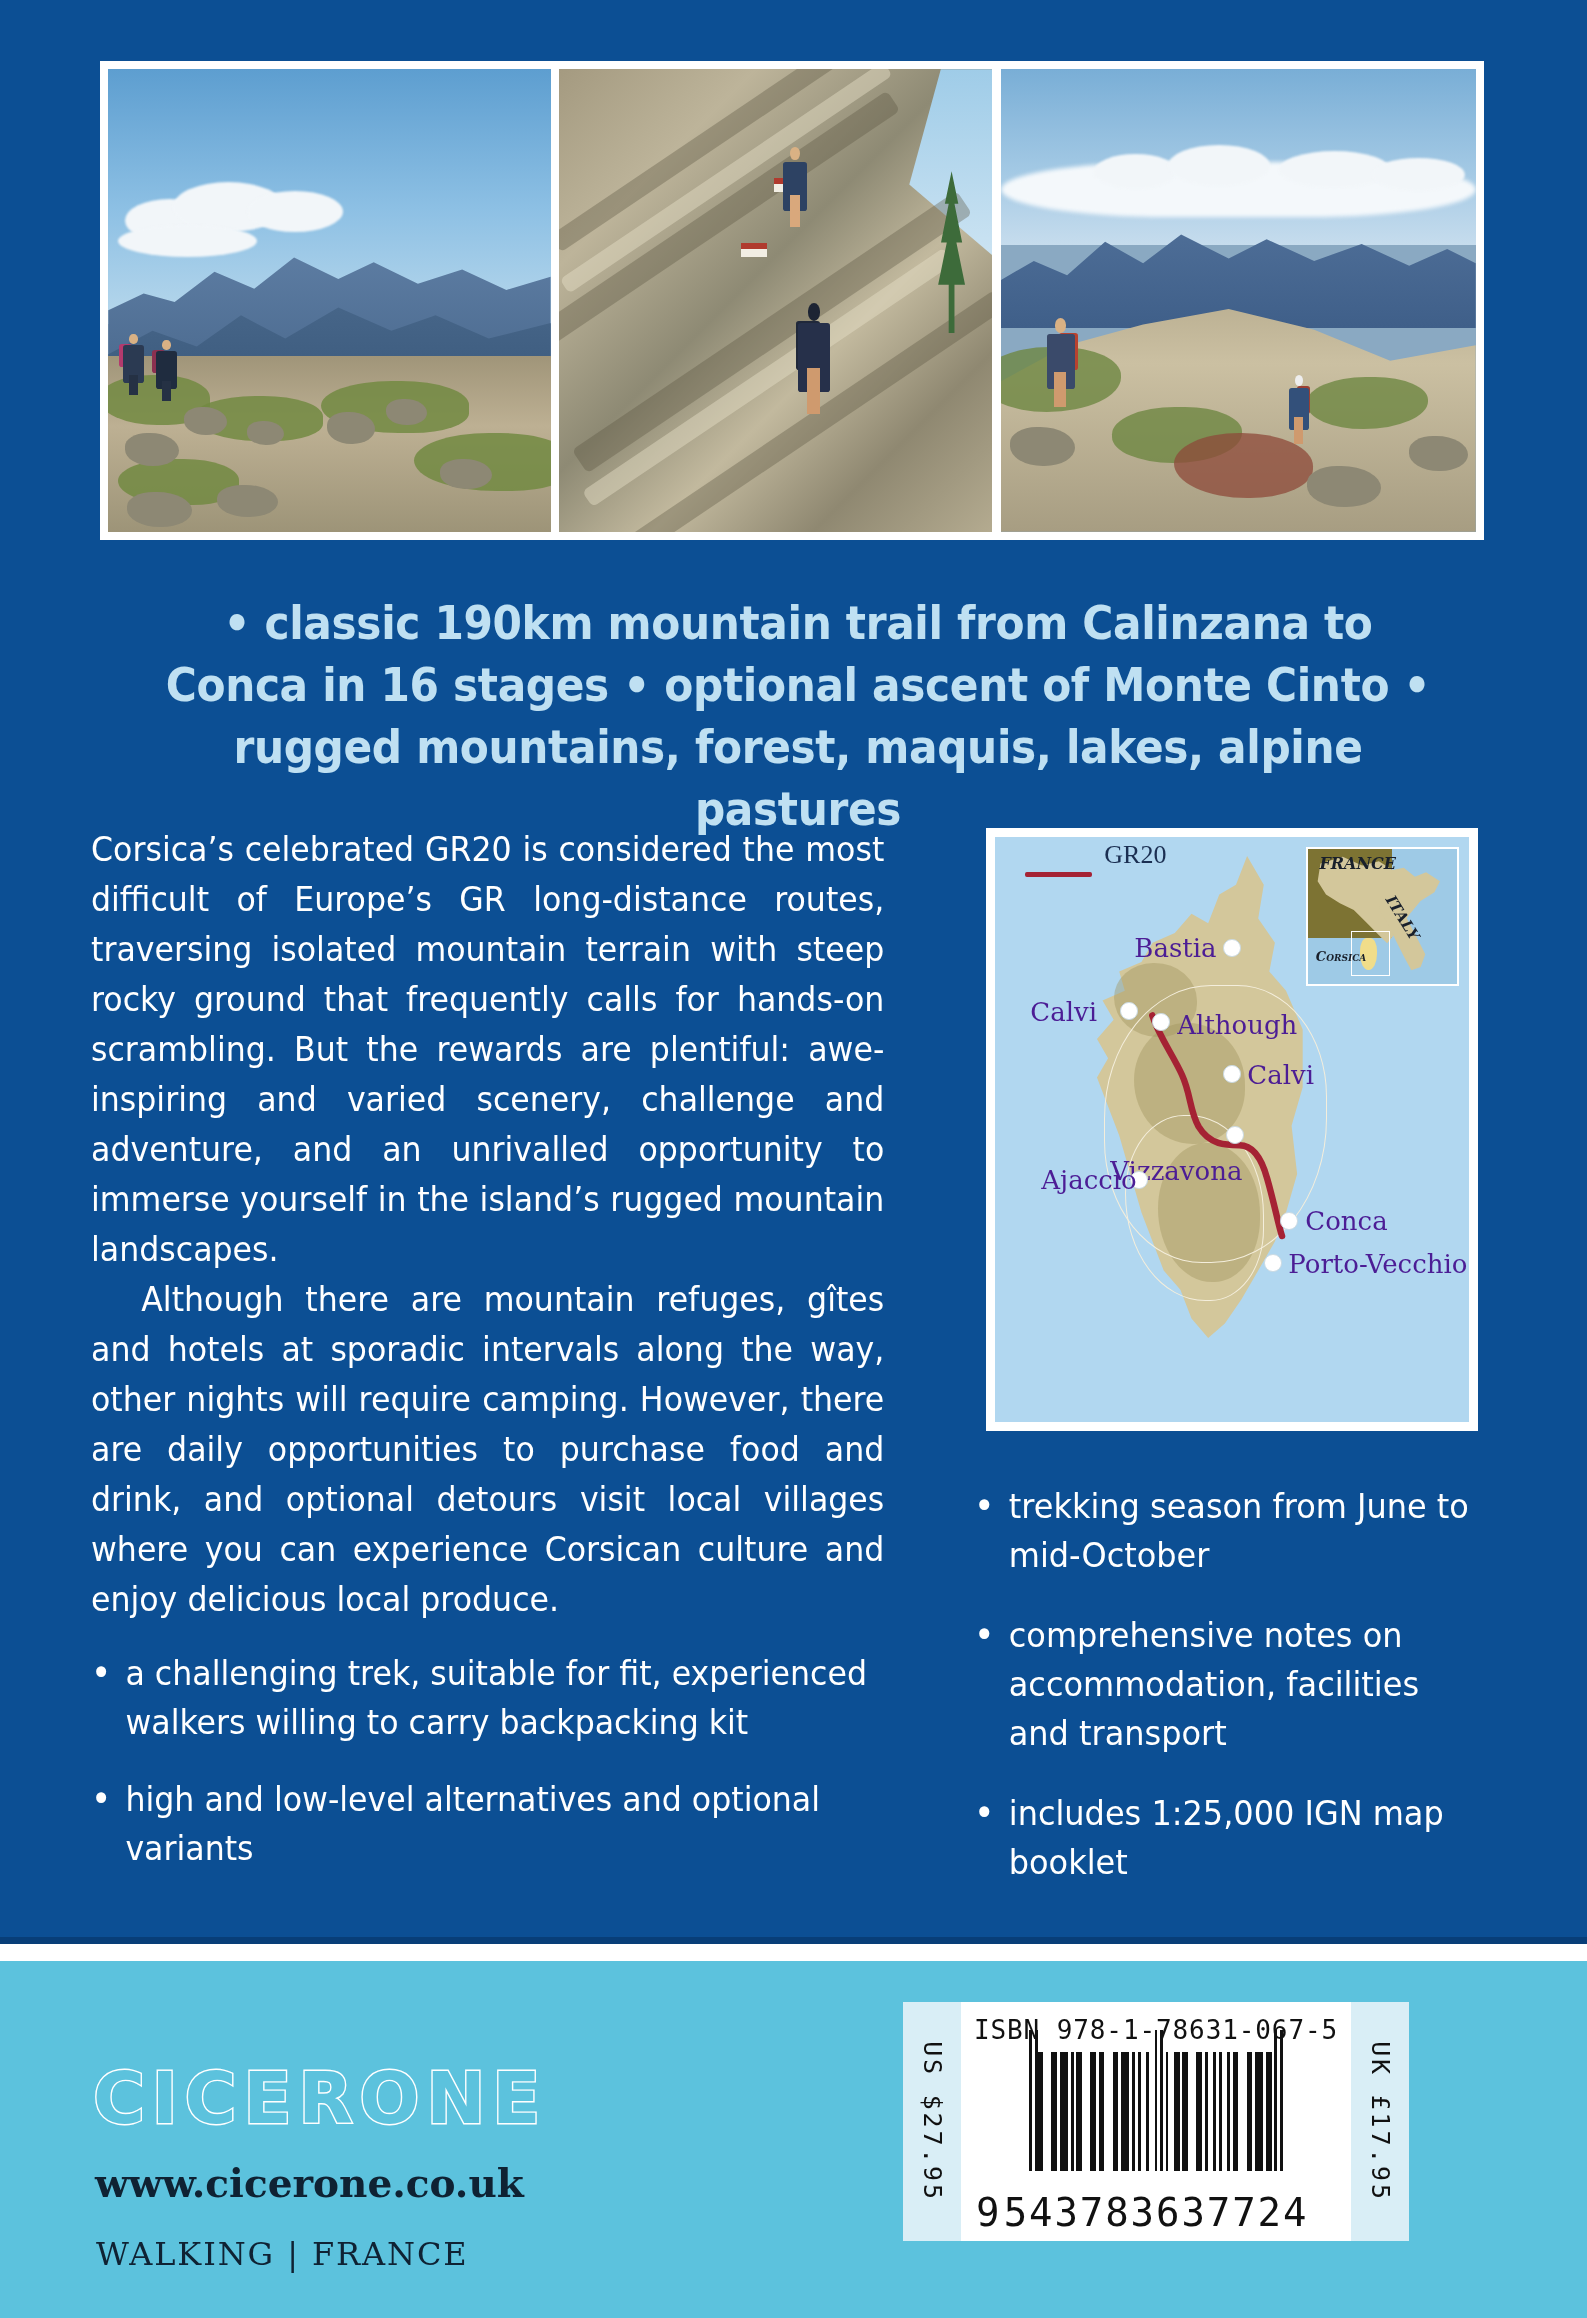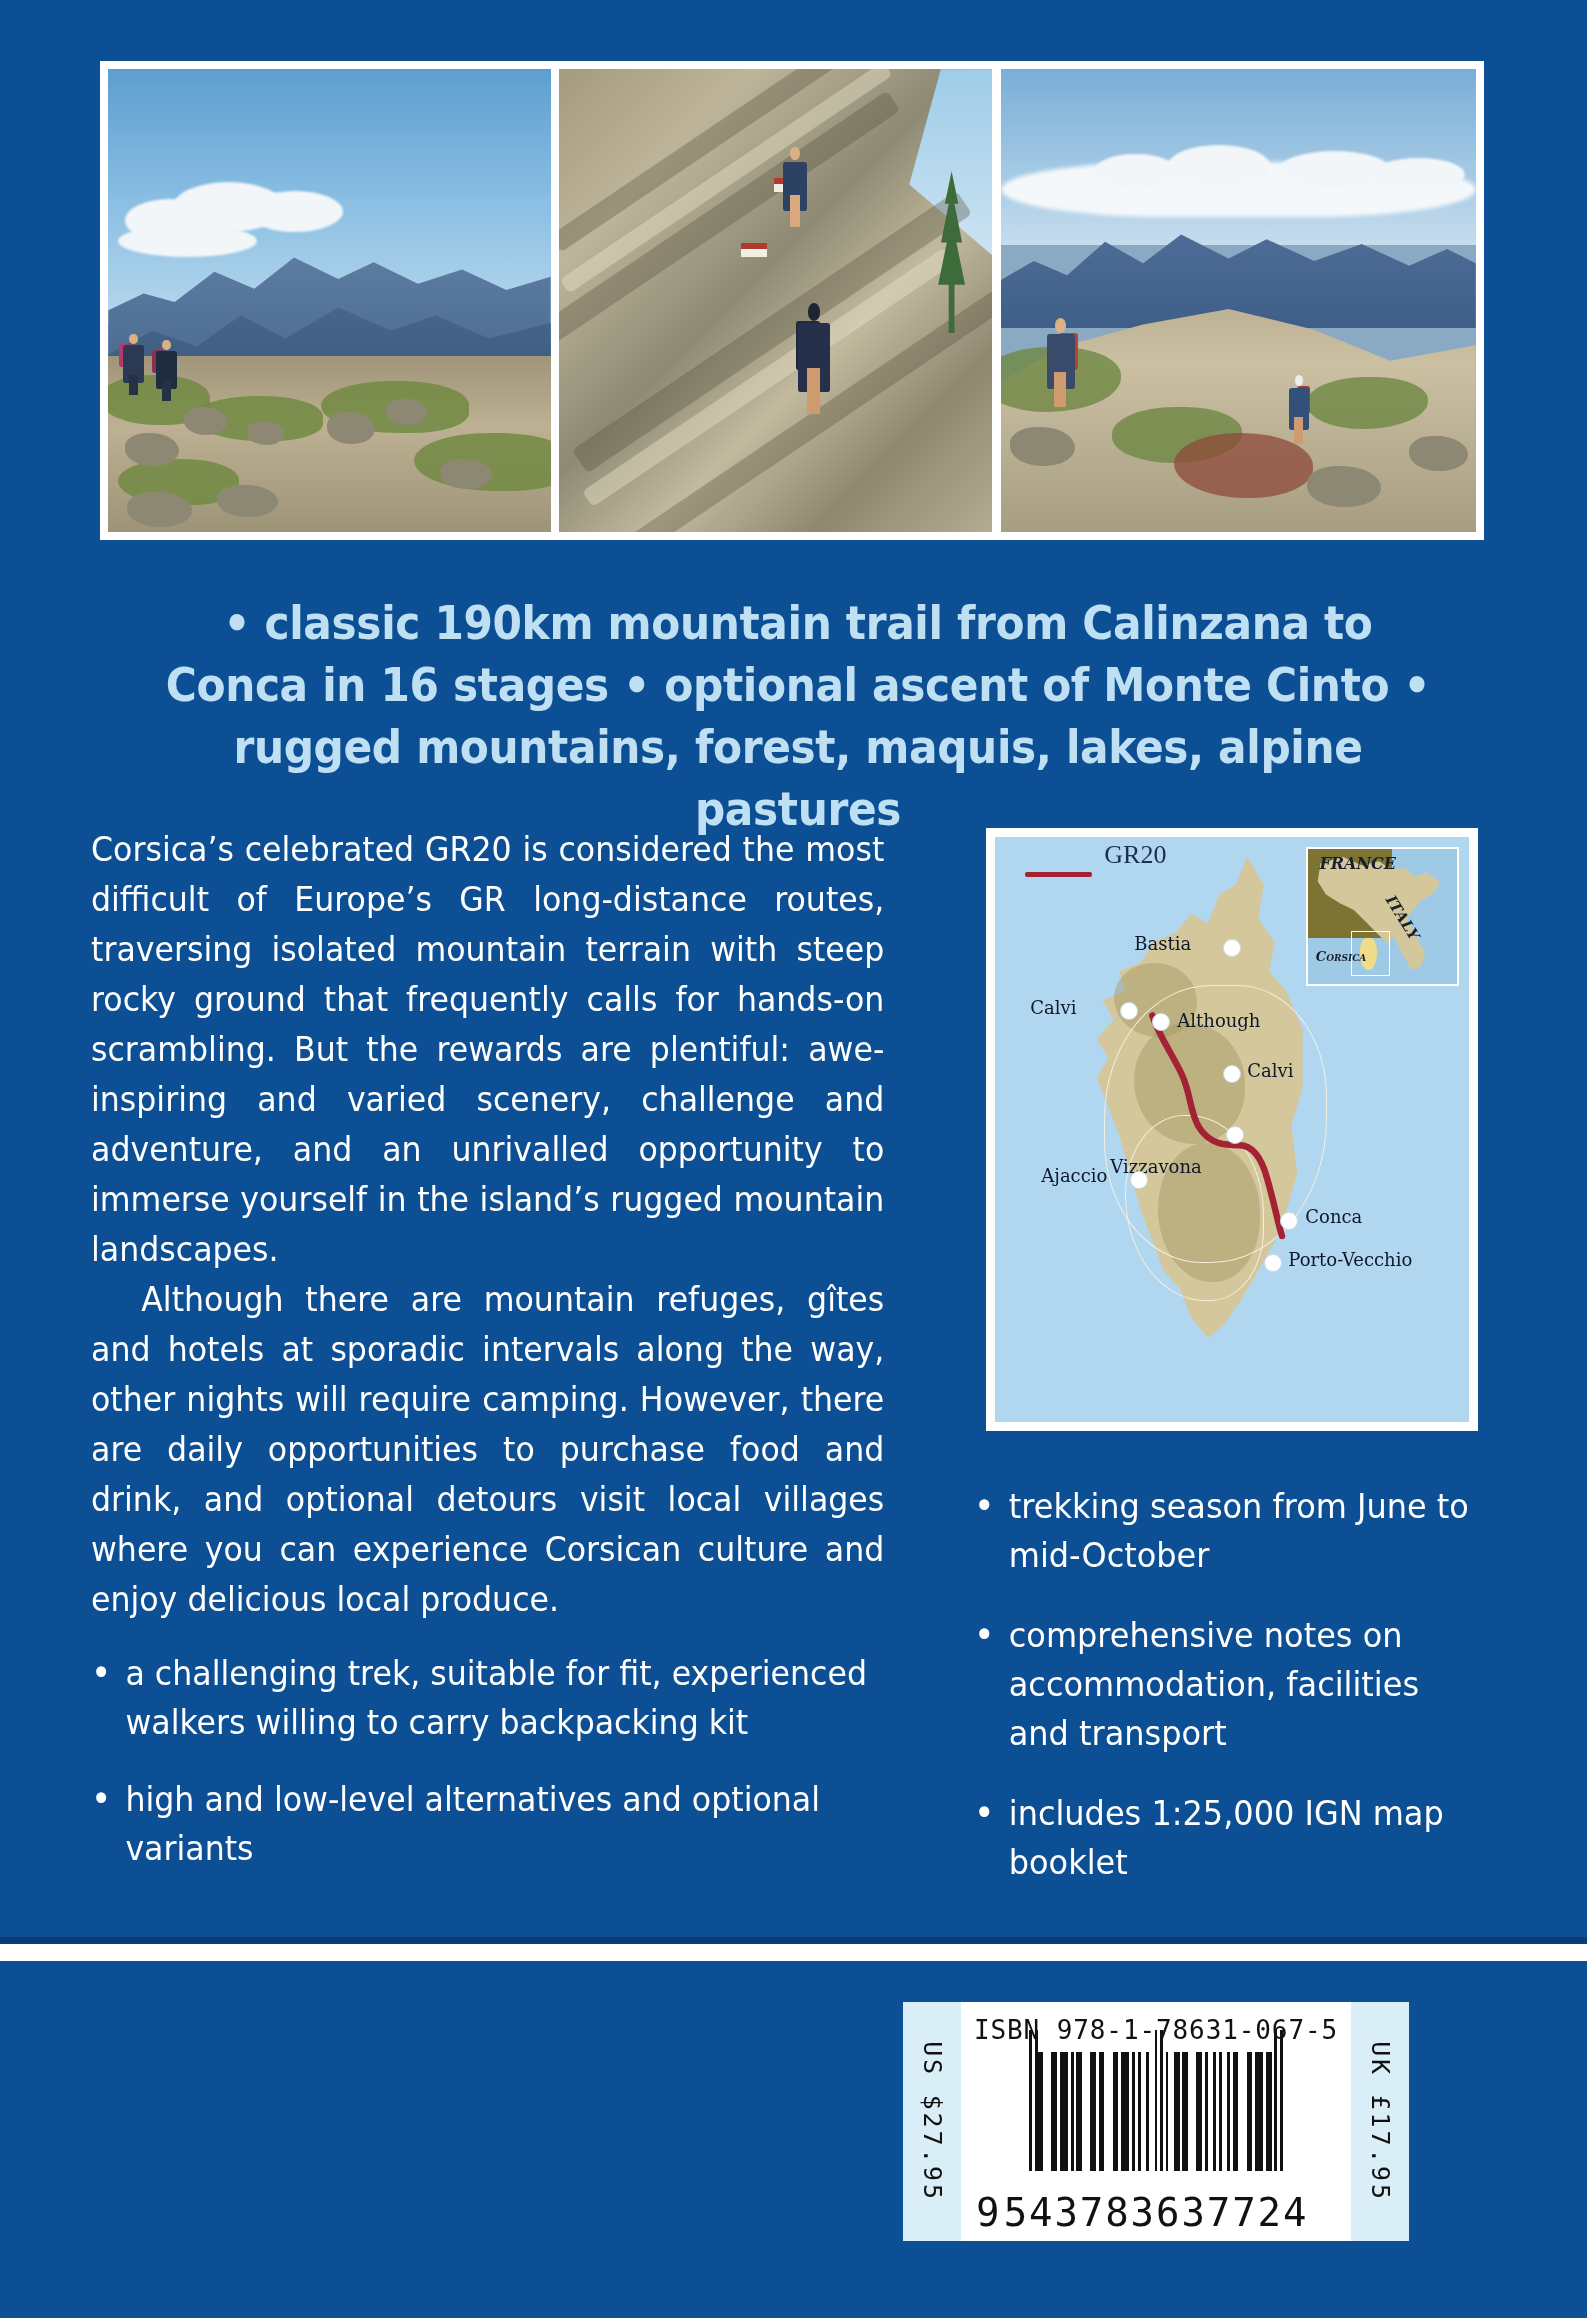--- a/index.html
+++ b/index.html
@@ -247,21 +247,21 @@
   }
   #gr20-path {
     position:absolute; left: 85px; top: 18.6px; width: 278px; height: 482px;
   }
   .city-dot {
     position:absolute; width: 17.6px; height: 17.6px; background:#ffffff;
     border-radius: 50%; border: 0.9px solid #c9d9e2;
   }
   .city-label {
     position:absolute; font-family:"DejaVu Serif", serif;
-    font-size: 18px; color:#0f172a; white-space: nowrap;
+    font-size: 26px; color:#4c1d95; white-space: nowrap;
   }
   #inset {
     position:absolute; right: 9.3px; top: 9.3px; width: 153px; height: 139px;
     background: #7d7333; border: 2.8px solid #ffffff;
     overflow:hidden;
   }
   #inset .sea { position:absolute; inset:0; background:#9ecae6; }
   #inset .france {
     position:absolute; left:-5.6px; top:-3.7px; width: 89px; height: 93px;
     background:#7d7333;
@@ -561,20 +561,25 @@
         <div class="lbl lbl-italy">ITALY</div>
         <div class="lbl lbl-corsica">Corsica</div>
       </div>
 
     </div>
   </div>
 
   <div id="footer-rule"></div>
   <div id="footer-white"></div>
 
+  <div id="footer">
+    <div id="cicerone-logo">CICERONE</div>
+    <div id="cicerone-url">www.cicerone.co.uk</div>
+    <div id="cicerone-cat">WALKING | FRANCE</div>
+  </div>
 
   <div id="barcode-block">
     <div class="bc-side left">
       <span>US $27.95</span>
     </div>
     <div id="bc-core">
       <div id="bc-isbn">ISBN 978-1-78631-067-5</div>
       <div id="bc-bars">
           <i class="tall" style="width: 2.8px;"></i>
           <i style="width: 2.8px; background: transparent;"></i>

